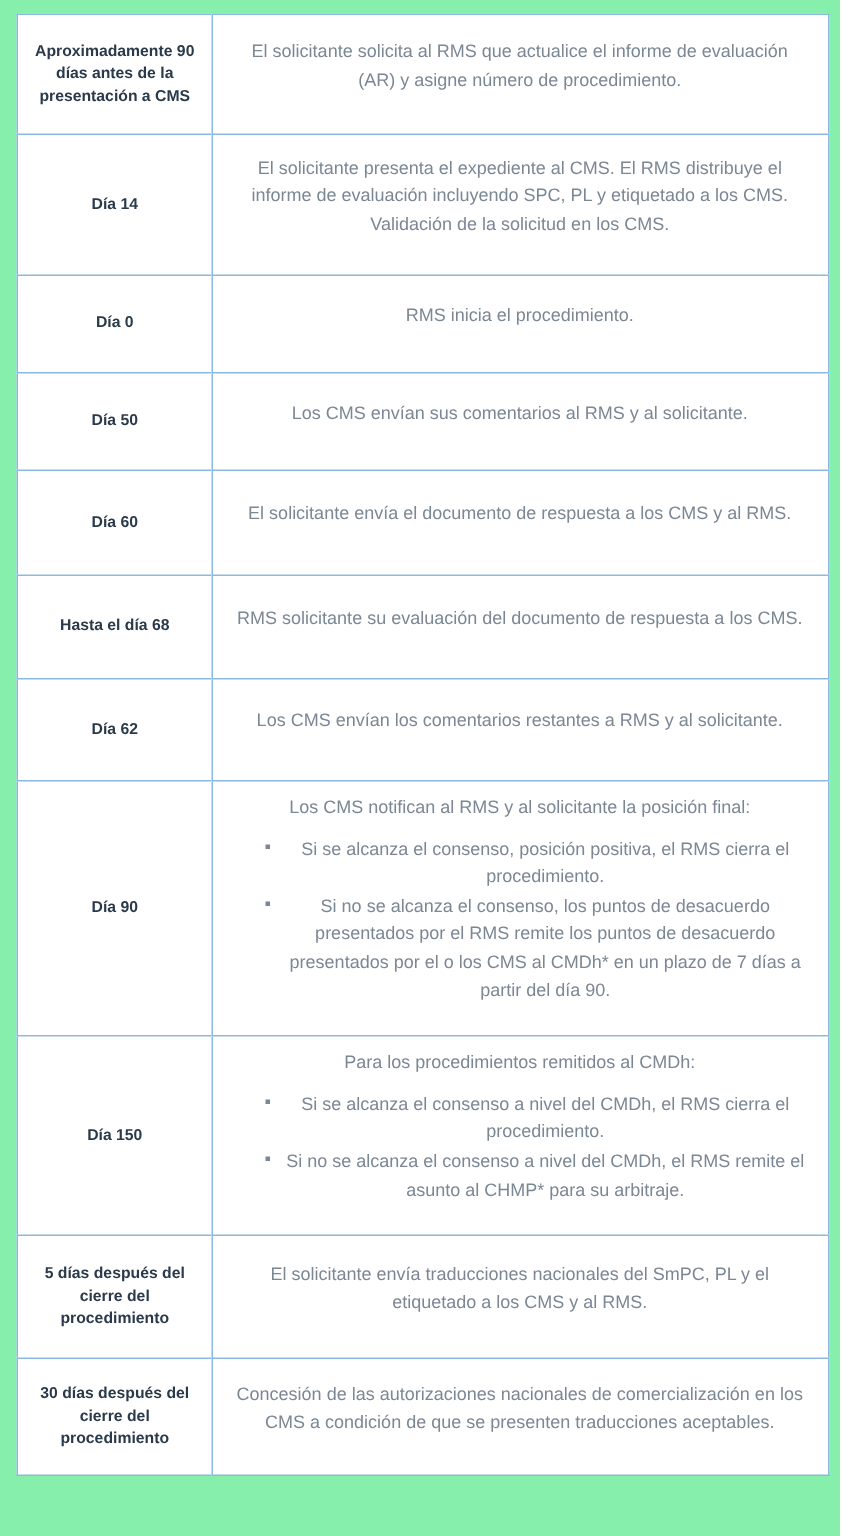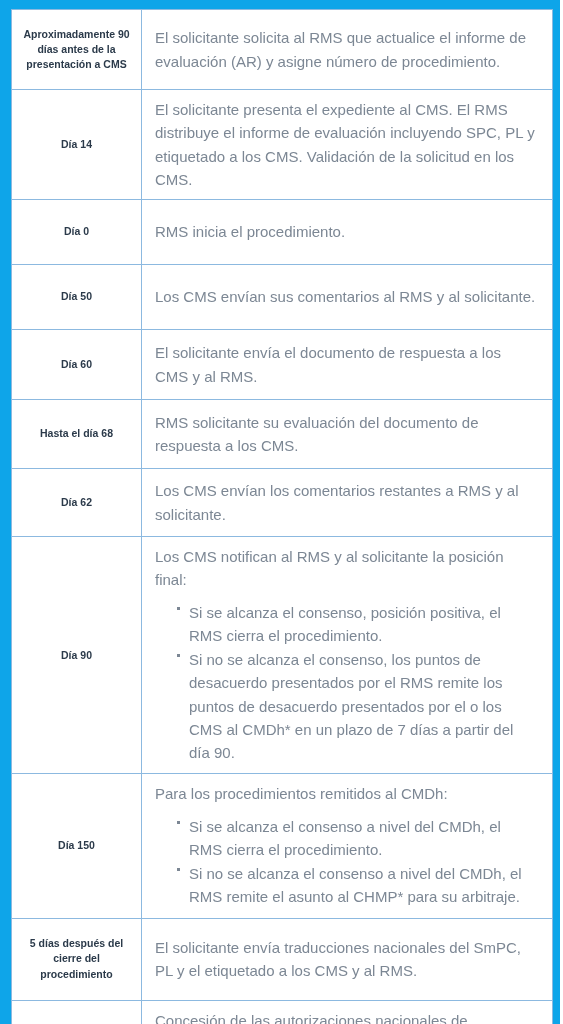--- a/index.html
+++ b/index.html
@@ -10,21 +10,21 @@
   body {
     width: 563px;
     height: 1024px;
     font-family: "Liberation Sans", sans-serif;
     overflow: hidden;
   }
   .page {
     position: relative;
     width: 560px;
     height: 1024px;
-    background: #0ea5e9;
+    background: #86efac;
     box-sizing: border-box;
   }
   .timeline-table {
     position: absolute;
     left: 11px;
     top: 9px;
     width: 541px;
     border-collapse: collapse;
     table-layout: fixed;
     border: 1px solid #8cb9e0;
@@ -46,26 +46,26 @@
     vertical-align: middle;
     font-size: 10.5px;
     font-weight: bold;
     color: #2b3a4a;
     line-height: 1.45;
     padding: 6px 9px;
     box-sizing: border-box;
   }
   td.desc-cell {
     vertical-align: middle;
-    font-size: 15px;
+    font-size: 12px;
     color: #7c8794;
     line-height: 1.55;
-    padding: 8px 14px 8px 13px;
+    padding: 8px 14px 20px 13px;
     box-sizing: border-box;
-    text-align: left;
+    text-align: center;
   }
   .desc-intro {
     margin: 0;
   }
   .desc-line {
     display: block;
   }
   ul.desc-bullets {
     margin: 9px 0 0 0;
     padding-left: 22px;

